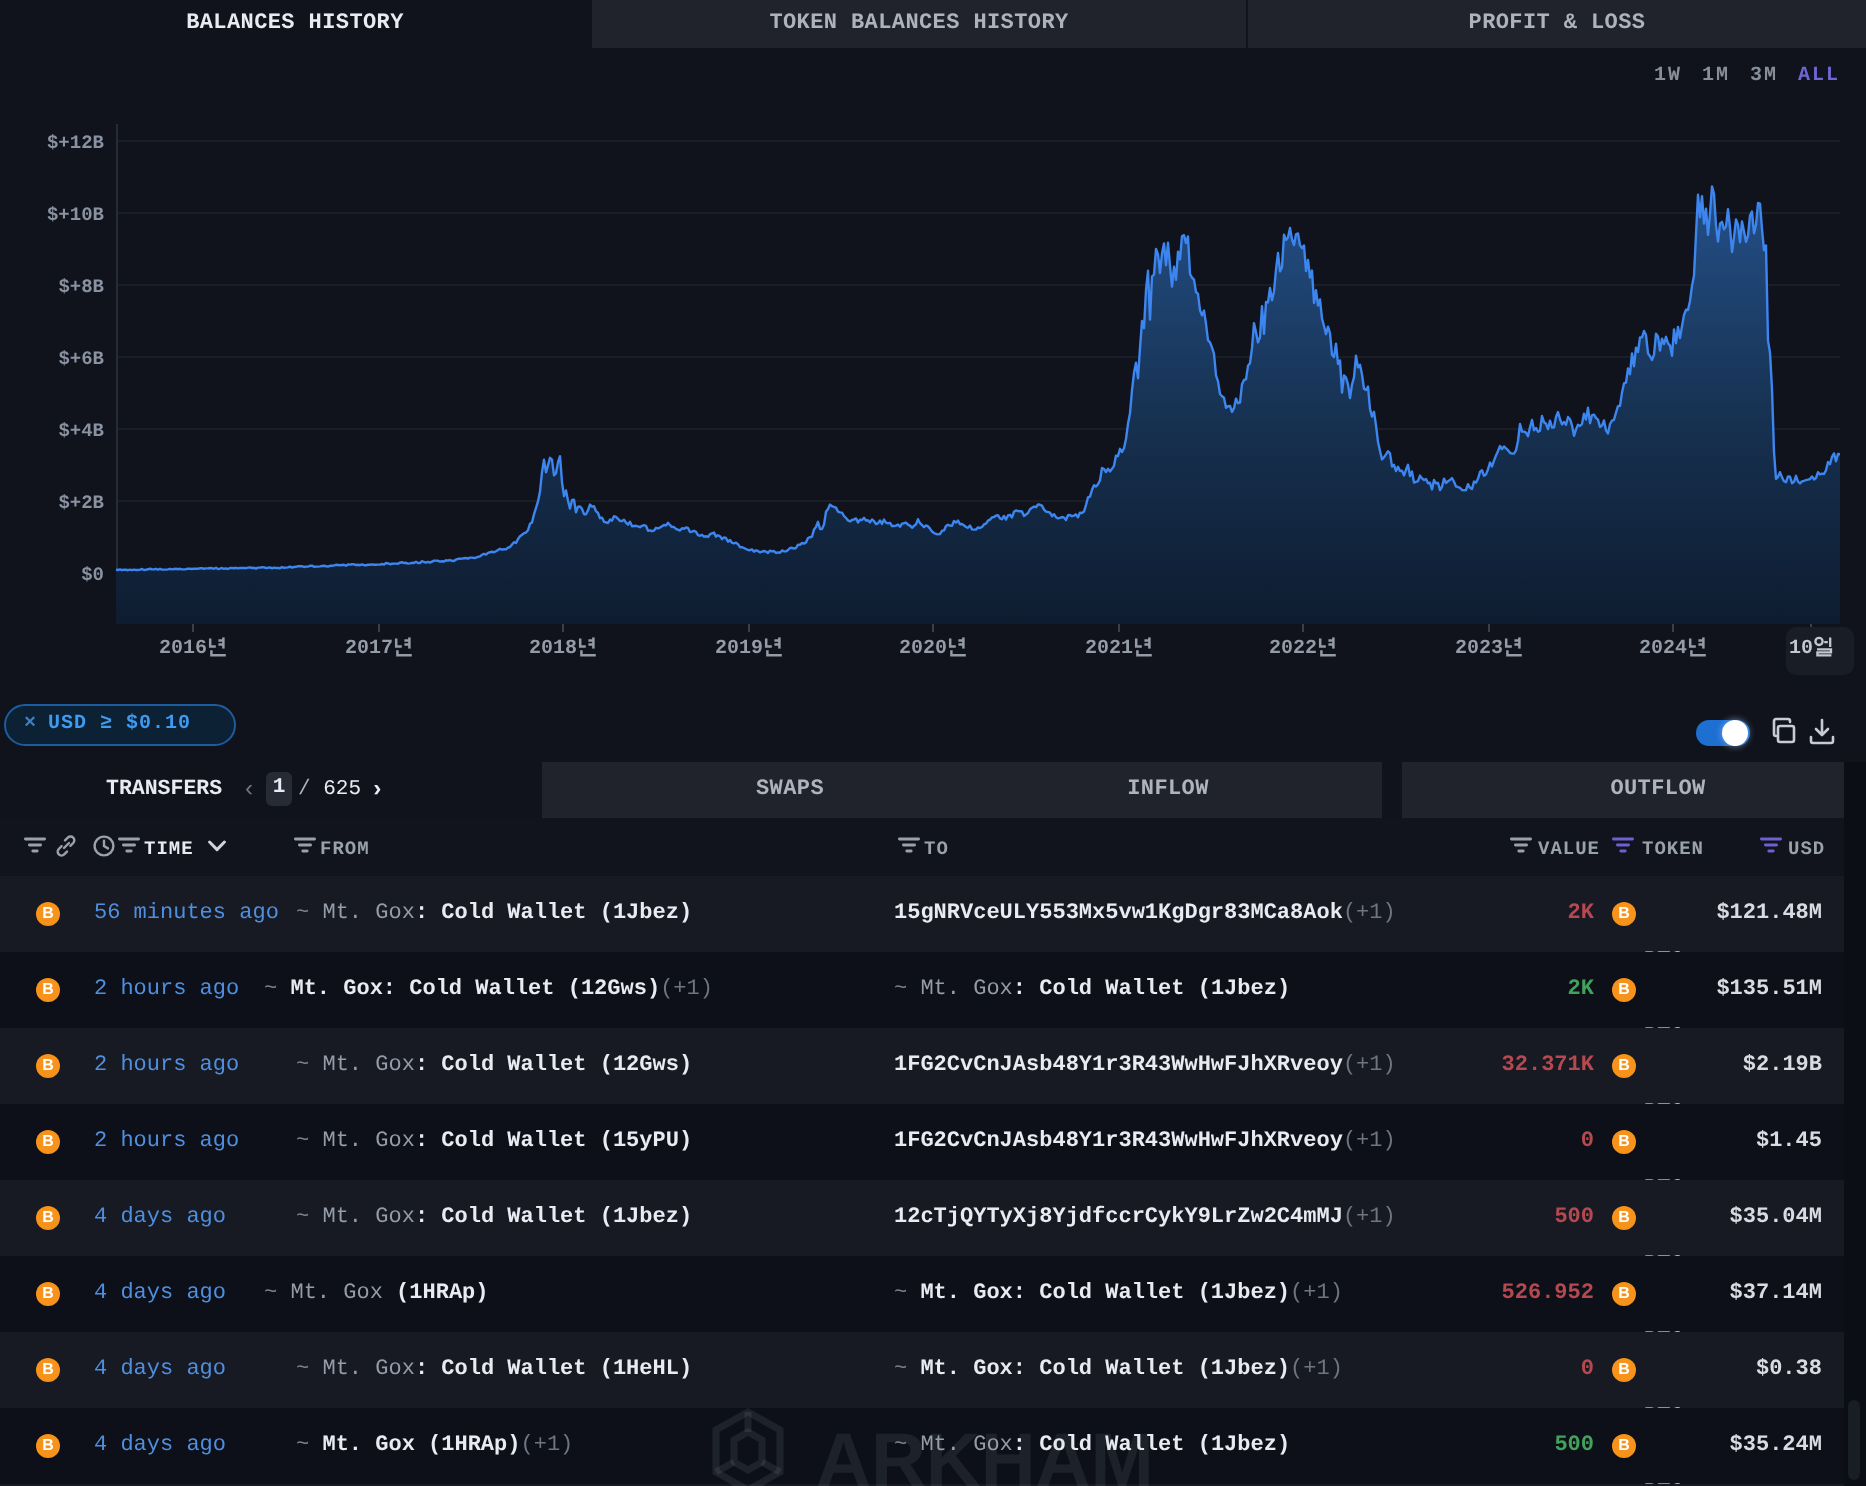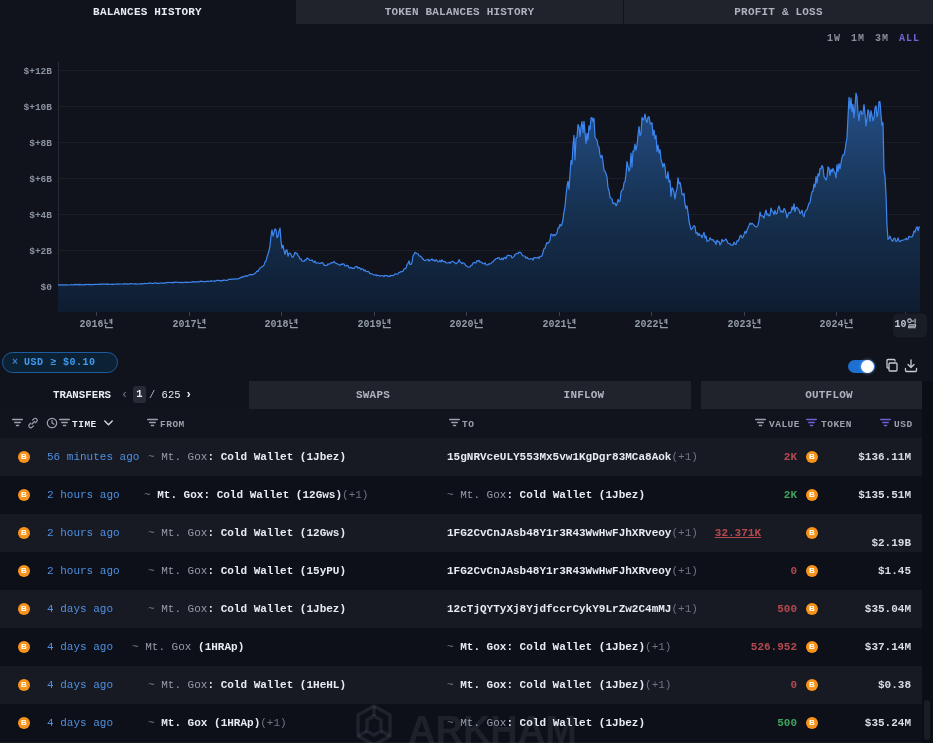--- a/index.html
+++ b/index.html
@@ -145,21 +145,21 @@
 <svg style="position:absolute;left:884px;top:358px;" width="16" height="16" viewBox="0 0 16 16" fill="none" stroke="#c6cbd4" stroke-width="1.3">
 <rect x="5" y="5" width="8" height="8" rx="1"></rect>
 <path d="M11,3 V2.5 a1,1 0 0 0 -1,-1 H4 a1,1 0 0 0 -1,1 V9 a1,1 0 0 0 1,1 h0.5" stroke-linecap="round"></path>
 </svg>
 <svg style="position:absolute;left:903px;top:358px;" width="16" height="16" viewBox="0 0 16 16" fill="none" stroke="#c6cbd4" stroke-width="1.3">
 <path d="M8,2 V9 M5,6.5 L8,9.5 L11,6.5" stroke-linecap="round" stroke-linejoin="round"></path>
 <path d="M2.5,10.5 V12.5 a1,1 0 0 0 1,1 h9 a1,1 0 0 0 1,-1 V10.5" stroke-linecap="round"></path>
 </svg>
 
 <div class="tab2 active" style="left:0;width:258px;"></div>
-<div class="tab2" style="left:249px;width:248px;">SWAPS</div>
+<div class="tab2" style="left:271px;width:248px;">SWAPS</div>
 <div class="tab2" style="left:477px;width:214px;">INFLOW</div>
 <div class="tab2" style="left:701px;width:256px;">OUTFLOW</div>
 <div style="position:absolute;left:53px;top:381px;height:28px;line-height:28px;color:#e8ebf1;font-size:10.75px;font-weight:700;letter-spacing:0;">TRANSFERS</div>
 <div style="position:absolute;left:121px;top:381px;height:28px;line-height:28px;color:#6f7580;font-size:12px;">‹</div>
 <div style="position:absolute;left:133px;top:386px;width:13px;height:17px;background:#272b35;border-radius:3px;color:#e8ebf1;font-size:10.5px;font-weight:700;text-align:center;line-height:17px;">1</div>
 <div style="position:absolute;left:149px;top:381px;height:28px;line-height:28px;color:#aeb3bd;font-size:10.5px;">/ <span style="color:#e8ebf1;">625</span></div>
 <div style="position:absolute;left:185px;top:381px;height:28px;line-height:28px;color:#e8ebf1;font-size:12px;font-weight:700;">›</div>
 
 <div style="position:absolute;left:922px;top:381px;width:11px;height:362px;background:#0b0e14;"></div>
 <div style="position:absolute;left:924px;top:700px;width:6px;height:40px;background:#191d24;border-radius:3px;"></div>
@@ -221,41 +221,41 @@
 </div>
 
 <div class="row lt" style="top:438px;">
       <span class="btc" style="left:18px;"></span>
       <span class="cell tm" style="left:47px;">56 minutes ago</span>
       <span class="cell" style="left:148px;"><span style="color:#7a8088;">~</span><span> </span><span class="g">Mt. Gox</span><span class="b">: Cold Wallet (1Jbez)</span></span>
       <span class="cell" style="left:447px;"><span class="b">15gNRVceULY553Mx5vw1KgDgr83MCa8Aok</span><span class="dim">(+1)</span></span>
       <span class="cell red ra" style="left:660px;width:137px;">2K</span>
       <span class="btc" style="left:806px;"></span>
       <span class="cell b" style="left:822px;">BTC</span>
-      <span class="cell usd ra" style="left:800px;width:111px;">$136.11M</span>
+      <span class="cell usd ra" style="left:800px;width:111px;">$121.48M</span>
     </div>
 <div class="row dk" style="top:476px;">
       <span class="btc" style="left:18px;"></span>
       <span class="cell tm" style="left:47px;">2 hours ago</span>
-      <span class="cell" style="left:144px;text-align:right;"><span style="color:#7a8088;">~</span><span> </span><span class="b">Mt. Gox: Cold Wallet (12Gws)</span><span class="dim">(+1)</span></span>
+      <span class="cell" style="left:132px;text-align:right;"><span style="color:#7a8088;">~</span><span> </span><span class="b">Mt. Gox: Cold Wallet (12Gws)</span><span class="dim">(+1)</span></span>
       <span class="cell" style="left:447px;"><span style="color:#7a8088;">~ </span><span class="g">Mt. Gox</span><span class="b">: Cold Wallet (1Jbez)</span></span>
       <span class="cell grn ra" style="left:660px;width:137px;">2K</span>
       <span class="btc" style="left:806px;"></span>
       <span class="cell b" style="left:822px;">BTC</span>
       <span class="cell usd ra" style="left:800px;width:111px;">$135.51M</span>
     </div>
 <div class="row lt" style="top:514px;">
       <span class="btc" style="left:18px;"></span>
       <span class="cell tm" style="left:47px;">2 hours ago</span>
       <span class="cell" style="left:148px;"><span style="color:#7a8088;">~</span><span> </span><span class="g">Mt. Gox</span><span class="b">: Cold Wallet (12Gws)</span></span>
       <span class="cell" style="left:447px;"><span class="b">1FG2CvCnJAsb48Y1r3R43WwHwFJhXRveoy</span><span class="dim">(+1)</span></span>
-      <span class="cell red ra" style="left:624px;width:137px;text-decoration:underline;">32.371K</span>
-      <span class="btc" style="left:806px;"></span>
-      <span class="cell b" style="left:822px;">BTC</span>
-      <span class="cell usd ra" style="left:800px;width:111px;margin-top:10px;">$2.19B</span>
+      <span class="cell red ra" style="left:660px;width:137px;">32.371K</span>
+      <span class="btc" style="left:806px;"></span>
+      <span class="cell b" style="left:822px;">BTC</span>
+      <span class="cell usd ra" style="left:800px;width:111px;">$2.19B</span>
     </div>
 <div class="row dk" style="top:552px;">
       <span class="btc" style="left:18px;"></span>
       <span class="cell tm" style="left:47px;">2 hours ago</span>
       <span class="cell" style="left:148px;"><span style="color:#7a8088;">~</span><span> </span><span class="g">Mt. Gox</span><span class="b">: Cold Wallet (15yPU)</span></span>
       <span class="cell" style="left:447px;"><span class="b">1FG2CvCnJAsb48Y1r3R43WwHwFJhXRveoy</span><span class="dim">(+1)</span></span>
       <span class="cell red ra" style="left:660px;width:137px;">0</span>
       <span class="btc" style="left:806px;"></span>
       <span class="cell b" style="left:822px;">BTC</span>
       <span class="cell usd ra" style="left:800px;width:111px;">$1.45</span>

